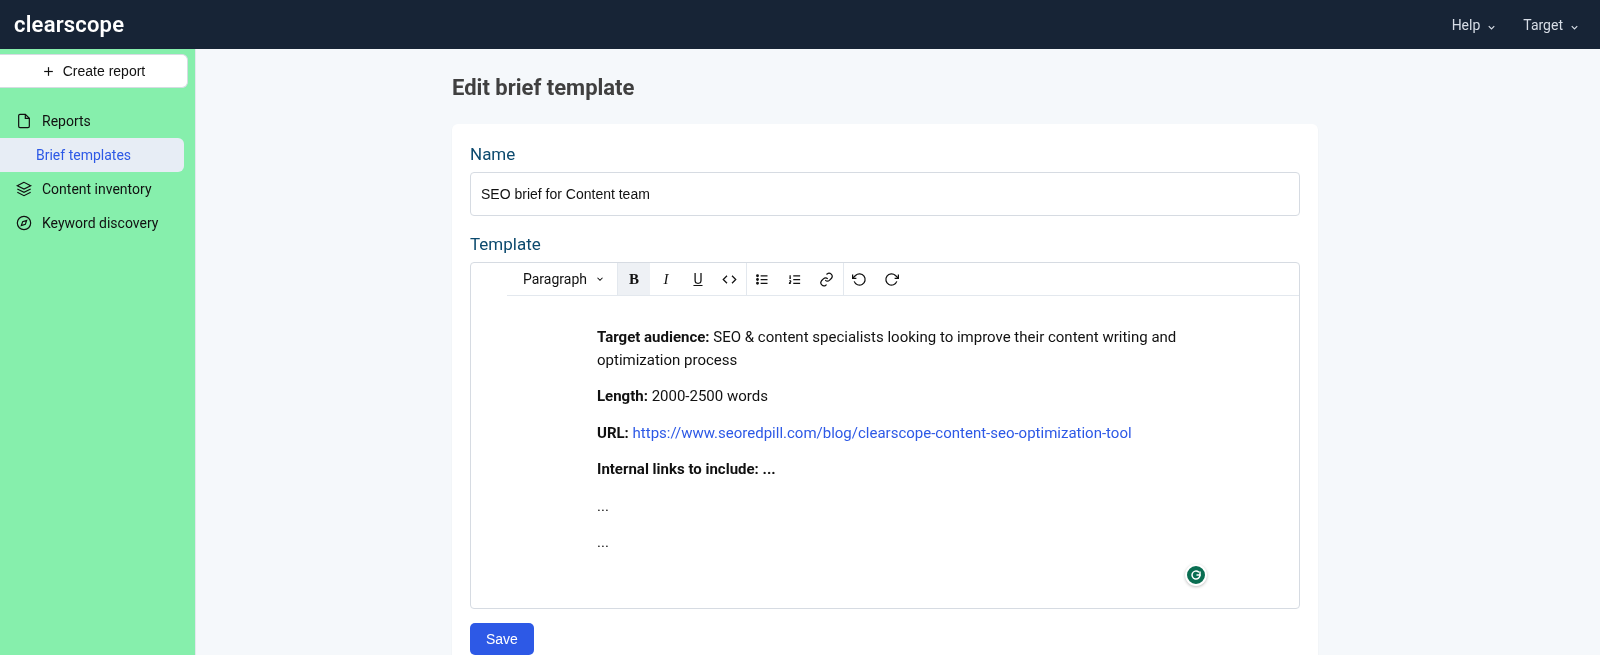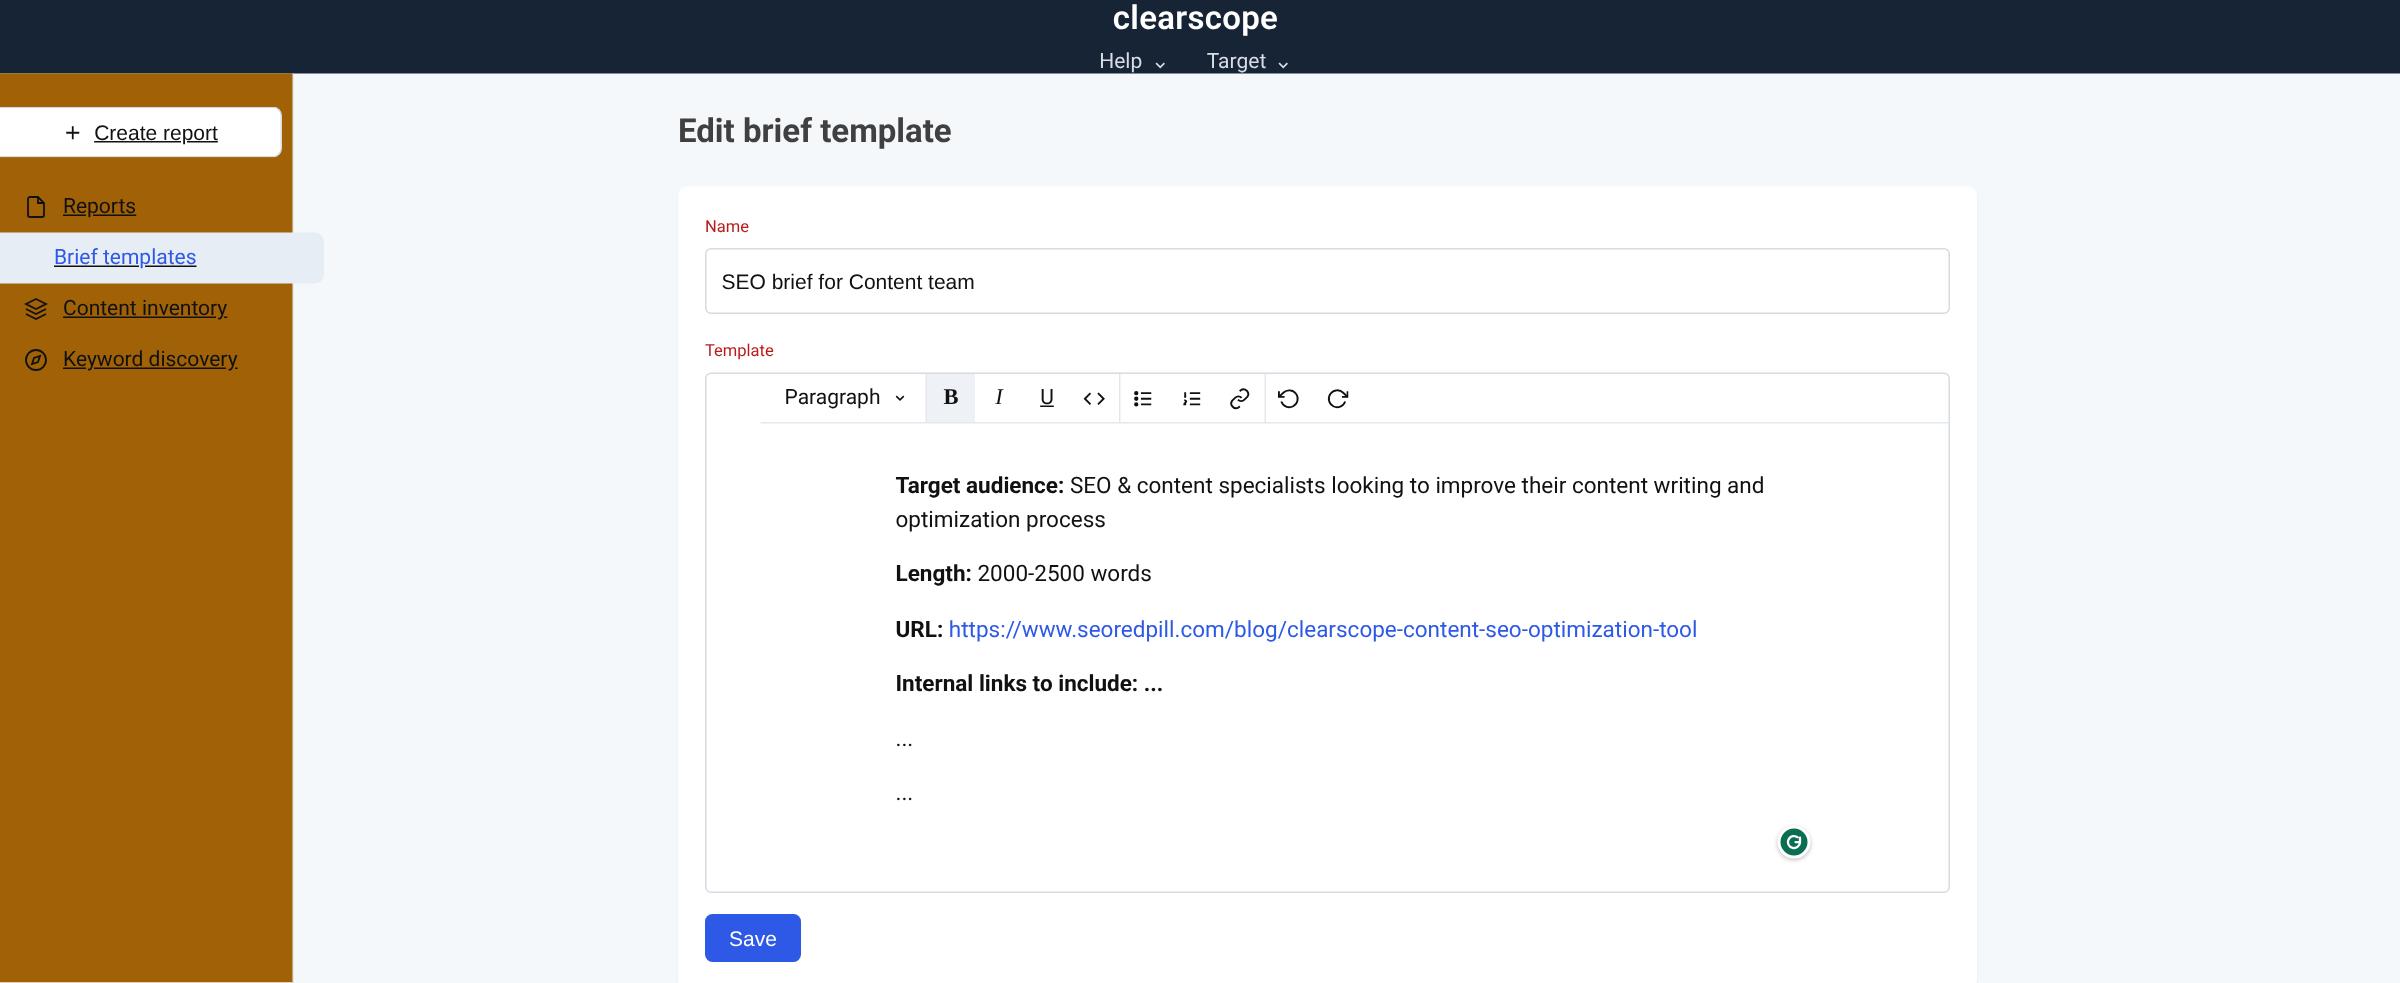--- a/index.html
+++ b/index.html
@@ -16,43 +16,41 @@
 
   
   .header {
     background: #172436;
     height: 49px;
     display: flex;
     align-items: center;
     justify-content: space-between;
     padding: 0 20px 0 14px;
     color: #e6e9ee;
-    flex-direction: column;
   }
   .brand {
     font-size: 22px;
     font-weight: 600;
     letter-spacing: 0.2px;
     color: #fff;
   }
   .header-right { display: flex; gap: 26px; align-items: center; }
   .hdr-link {
     display: flex; align-items: flex-end; gap: 6px;
     color: #d7dde6; font-size: 14px; cursor: pointer;
   }
   .hdr-link svg { stroke: #d7dde6; }
 
   
   .body { display: flex; height: calc(655px - 49px); }
   .sidebar {
     width: 196px;
-    background: #a16207;
+    background: #86efac;
     border-right: 1px solid #e3e8ee;
-    padding-top: 22px;
-    text-decoration: underline;
+    padding-top: 5px;
   }
   .create-btn {
     margin: 0 8px 16px 0;
     height: 34px;
     background: #fff;
     border: 1px solid #d6dbe2;
     border-left: none;
     border-radius: 0 6px 6px 0;
     display: flex; align-items: center; justify-content: center;
     gap: 8px;
@@ -67,36 +65,36 @@
     color: #111;
     font-size: 14px;
     cursor: pointer;
     width: 100%;
   }
   .nav-item.sub {
     padding-left: 36px;
     color: #2d59e6;
     background: #e7edf5;
     border-radius: 0 6px 6px 0;
-    width: 216px;
+    width: 184px;
   }
   .nav-icon { width: 16px; height: 16px; flex: 0 0 16px; }
 
   
   .main { flex: 1; padding: 26px 0 0 0; overflow: auto; }
   .main-inner { width: 866px; margin-left: 256px; }
   .page-title { font-size: 22px; font-weight: 700; margin-bottom: 24px; color: #404040; }
 
   .card {
     background: #fff;
     border-radius: 6px;
     box-shadow: 0 1px 2px rgba(16,24,40,0.06);
     padding: 20px 18px 18px;
   }
-  .field-label { font-size: 11px; color: #b91c1c; margin-bottom: 8px; }
+  .field-label { font-size: 17px; color: #0c4a6e; margin-bottom: 8px; }
   .text-input {
     width: 100%;
     height: 44px;
     border: 1px solid #d6dbe2;
     border-radius: 4px;
     padding: 0 10px;
     font-size: 14px;
     color: #111;
     background: #fff;
   }

